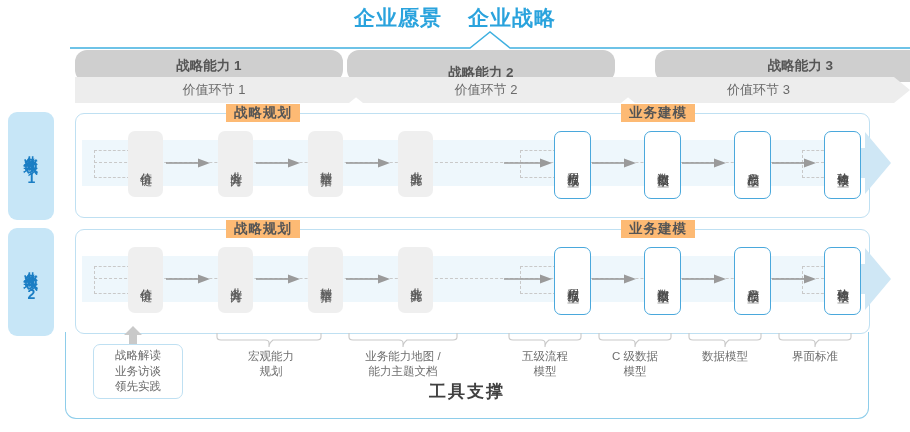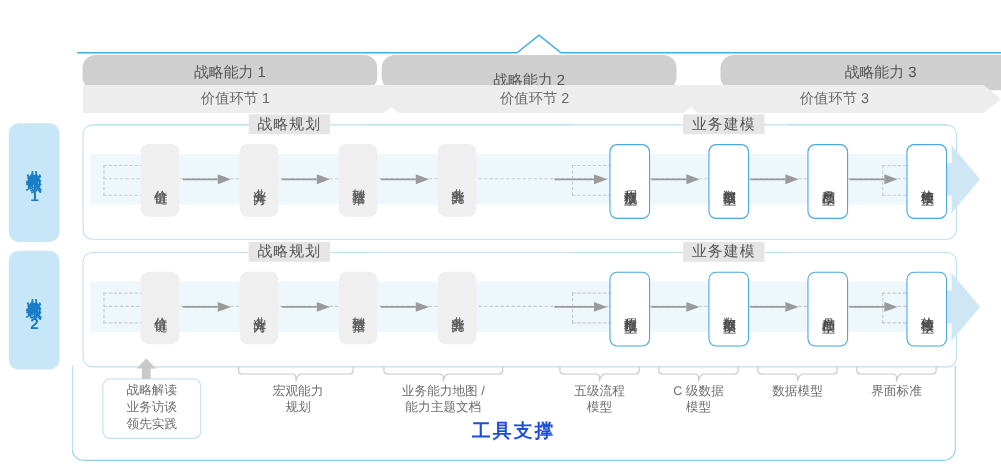--- a/index.html
+++ b/index.html
@@ -18,21 +18,21 @@
   .top-title span{display:inline-block;}
   .tt-gap{width:26px;}
 
   
   .peakline{position:absolute;left:70px;top:30px;width:840px;height:22px;}
 
   
   .cap-row{position:absolute;left:75px;top:50px;width:835px;height:24px;}
   .cap-cell{
     position:absolute;top:0;height:32px;background:#cfcfcf;color:#555555;
-    font-size:13.5px;font-weight:normal;display:flex;align-items:center;justify-content:center;border-radius:12px;
+    font-size:13.5px;font-weight:bold;display:flex;align-items:center;justify-content:center;border-radius:12px;
   }
   .cap-1{left:0px;width:268px;}
   .cap-2{left:272px;width:268px;align-items:flex-end;}
   .cap-3{left:544px;width:291px;margin-left:36px;}
 
   
   .vc-row{position:absolute;left:75px;top:77px;width:835px;height:26px;}
   .vc-cell{
     position:absolute;top:0;height:26px;background:#ededed;color:#6a6a6a;
     font-size:13px;display:flex;align-items:center;justify-content:center;
@@ -57,21 +57,21 @@
   
   .row-panel{
     position:absolute;left:75px;width:793px;border:1px solid #bfe0f2;border-radius:9px;
     background:#ffffff;
   }
   .row-1{top:113px;height:103px;}
   .row-2{top:229px;height:103px;}
 
   
   .sect-cap{
-    position:absolute;background:#e5e5e5;padding:0 8px;font-size:13.5px;font-weight:normal;
+    position:absolute;background:#fdba74;padding:0 8px;font-size:13.5px;font-weight:bold;
     color:#555555;top:-10px;letter-spacing:1px;
   }
   .sect-sp{left:150px;}
   .sect-bm{left:545px;}
   .cap-rule{position:absolute;top:-1px;height:0;border-top:1px solid #bfe0f2;}
 
   
   .band{
     position:absolute;left:6px;top:26px;height:46px;width:758px;background:#eef7fc;
   }
@@ -120,28 +120,31 @@
   }
   .upArrow{position:absolute;}
 
   
   .tool-box{
     position:absolute;left:65px;top:332px;width:802px;height:86px;
     border:1px solid #8ecdea;border-top:none;border-radius:0 0 11px 11px;
   }
   .tool-label{
     position:absolute;left:0;top:48px;width:802px;text-align:center;
-    font-size:17px;font-weight:bold;color:#1d4ed8;letter-spacing:2px;
+    font-size:17px;font-weight:bold;color:#404040;letter-spacing:2px;
   }
 </style>
 </head>
 <body>
 
 <div class="canvas">
 
+  <div class="top-title">
+    <span>企业愿景</span><span class="tt-gap"></span><span>企业战略</span>
+  </div>
 
   <svg class="peakline" viewBox="0 0 840 22" preserveAspectRatio="none">
     <polyline points="0,18 400,18 420,2 440,18 840,18" fill="none" stroke="#3fb0e0" stroke-width="1.4"></polyline>
   </svg>
 
   <div class="cap-row">
     <div class="cap-cell cap-1">
         <span>战略能力 1</span>
       </div>
     <div class="cap-cell cap-2">

